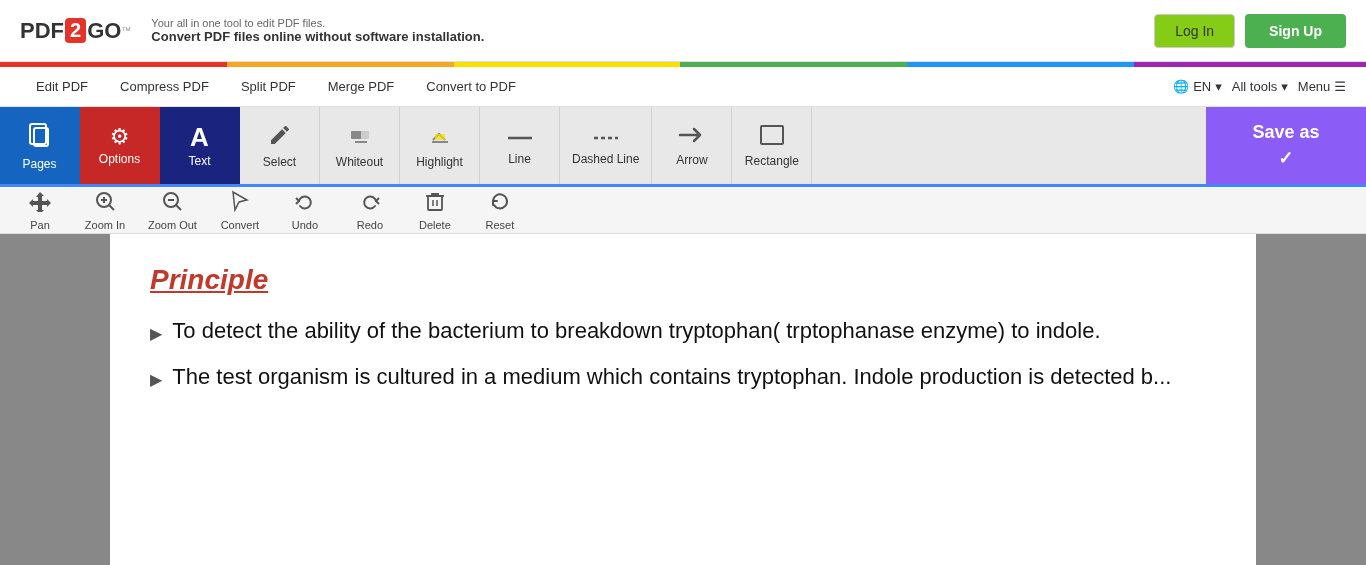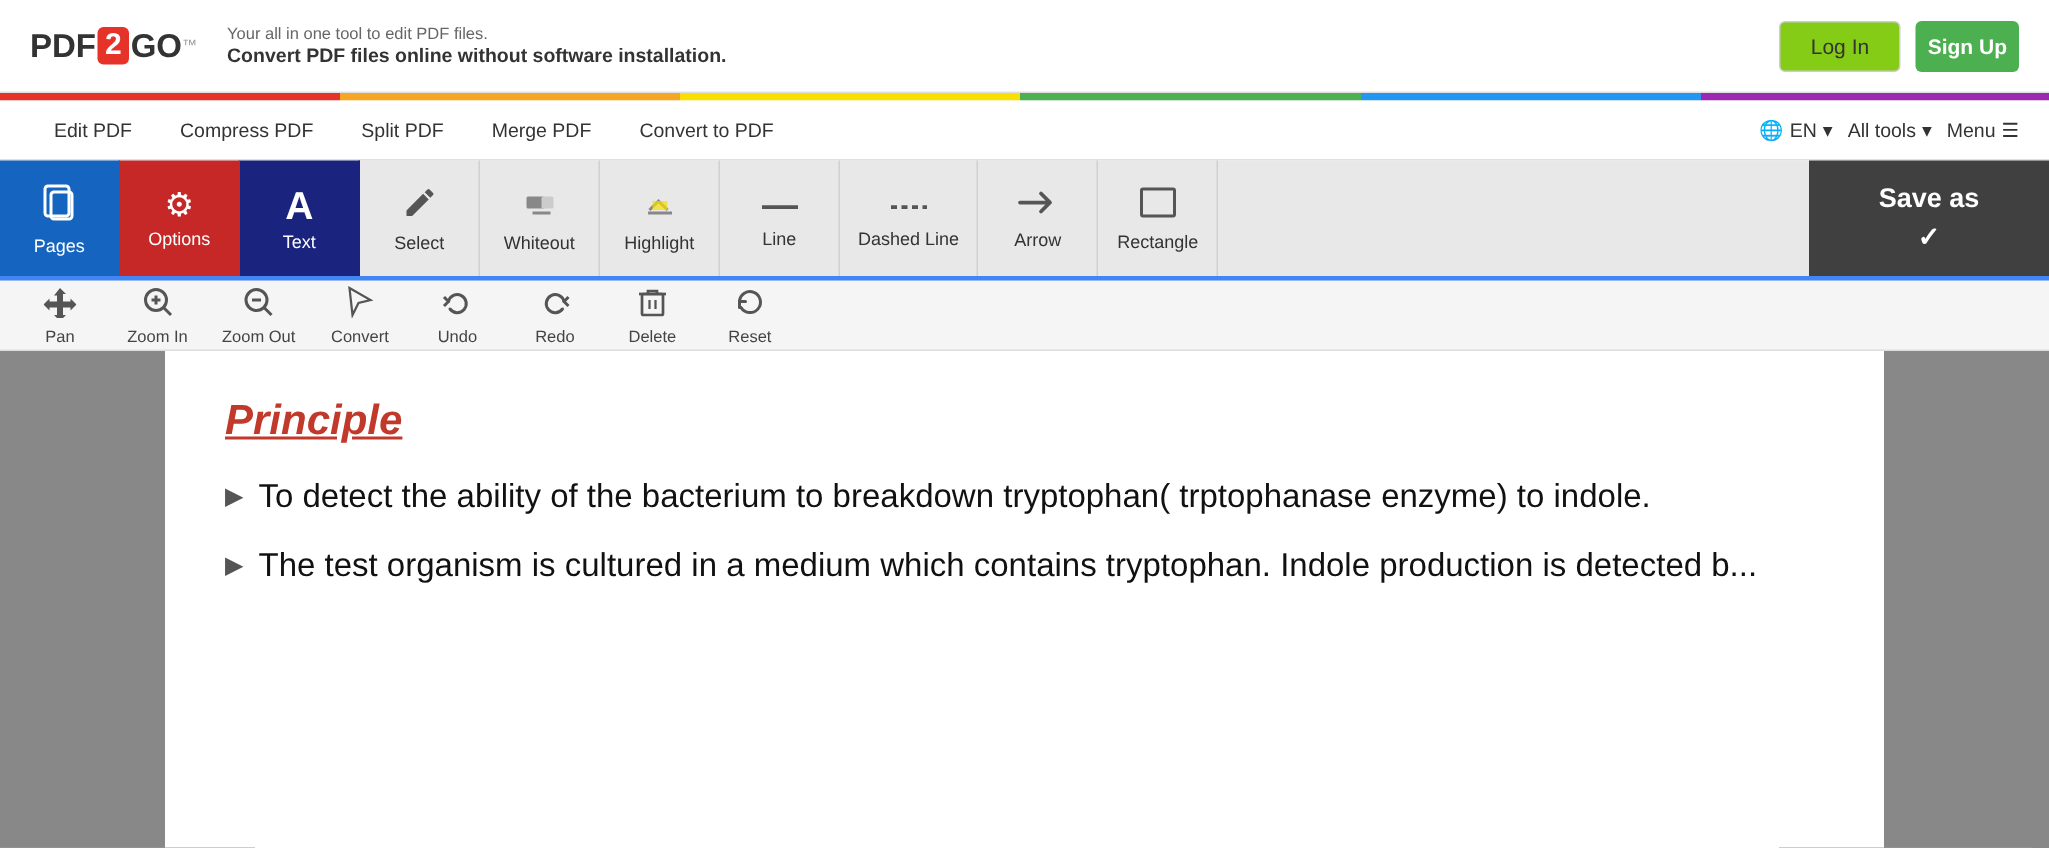--- a/index.html
+++ b/index.html
@@ -24,21 +24,21 @@
     .btn-login {
       padding: 8px 20px;
       border: 1px solid #ccc;
       background: #84cc16;
       border-radius: 4px;
       font-size: 14px;
       cursor: pointer;
       color: #333;
     }
     .btn-signup {
-      padding: 8px 8px;
+      padding: 8px 24px;
       border: none;
       background: #4caf50;
       border-radius: 4px;
       font-size: 14px;
       cursor: pointer;
       color: #fff;
       font-weight: bold;
     }
 
     
@@ -147,21 +147,21 @@
       font-size: 11px;
       color: #444;
       background: transparent;
       border: none;
     }
     .tool2-icon { font-size: 18px; }
 
     
     .save-as-btn {
       margin-left: auto;
-      background: #404040;
+      background: #8b5cf6;
       color: #fff;
       border: none;
       min-width: 160px;
       height: 100%;
       cursor: pointer;
       font-size: 18px;
       font-weight: bold;
       display: flex;
       flex-direction: column;
       align-items: center;
@@ -194,21 +194,21 @@
       text-decoration: underline;
       margin-bottom: 20px;
       font-style: italic;
     }
     .pdf-list {
       list-style: none;
       padding: 0;
     }
     .pdf-list li {
       display: flex;
-      align-items: flex-start;
+      align-items: center;
       gap: 10px;
       margin-bottom: 15px;
       font-size: 22px;
       line-height: 1.4;
       color: #111;
     }
     .pdf-list li::before {
       content: "▶";
       color: #555;
       font-size: 16px;

